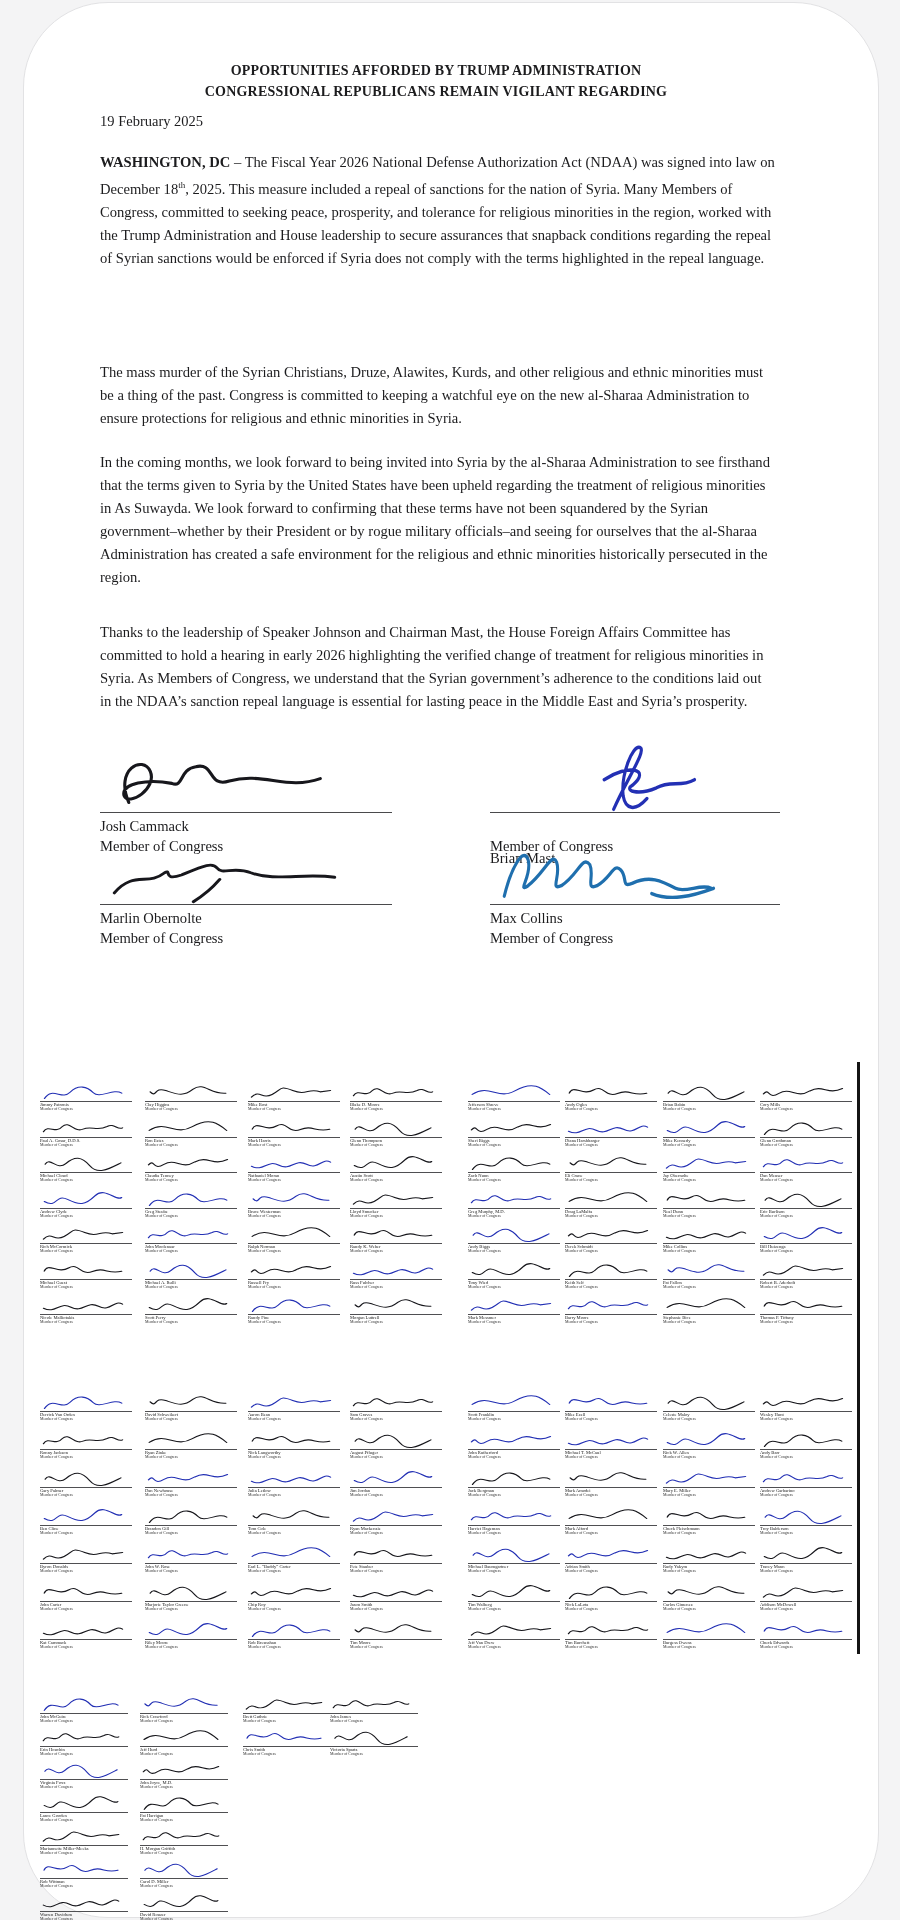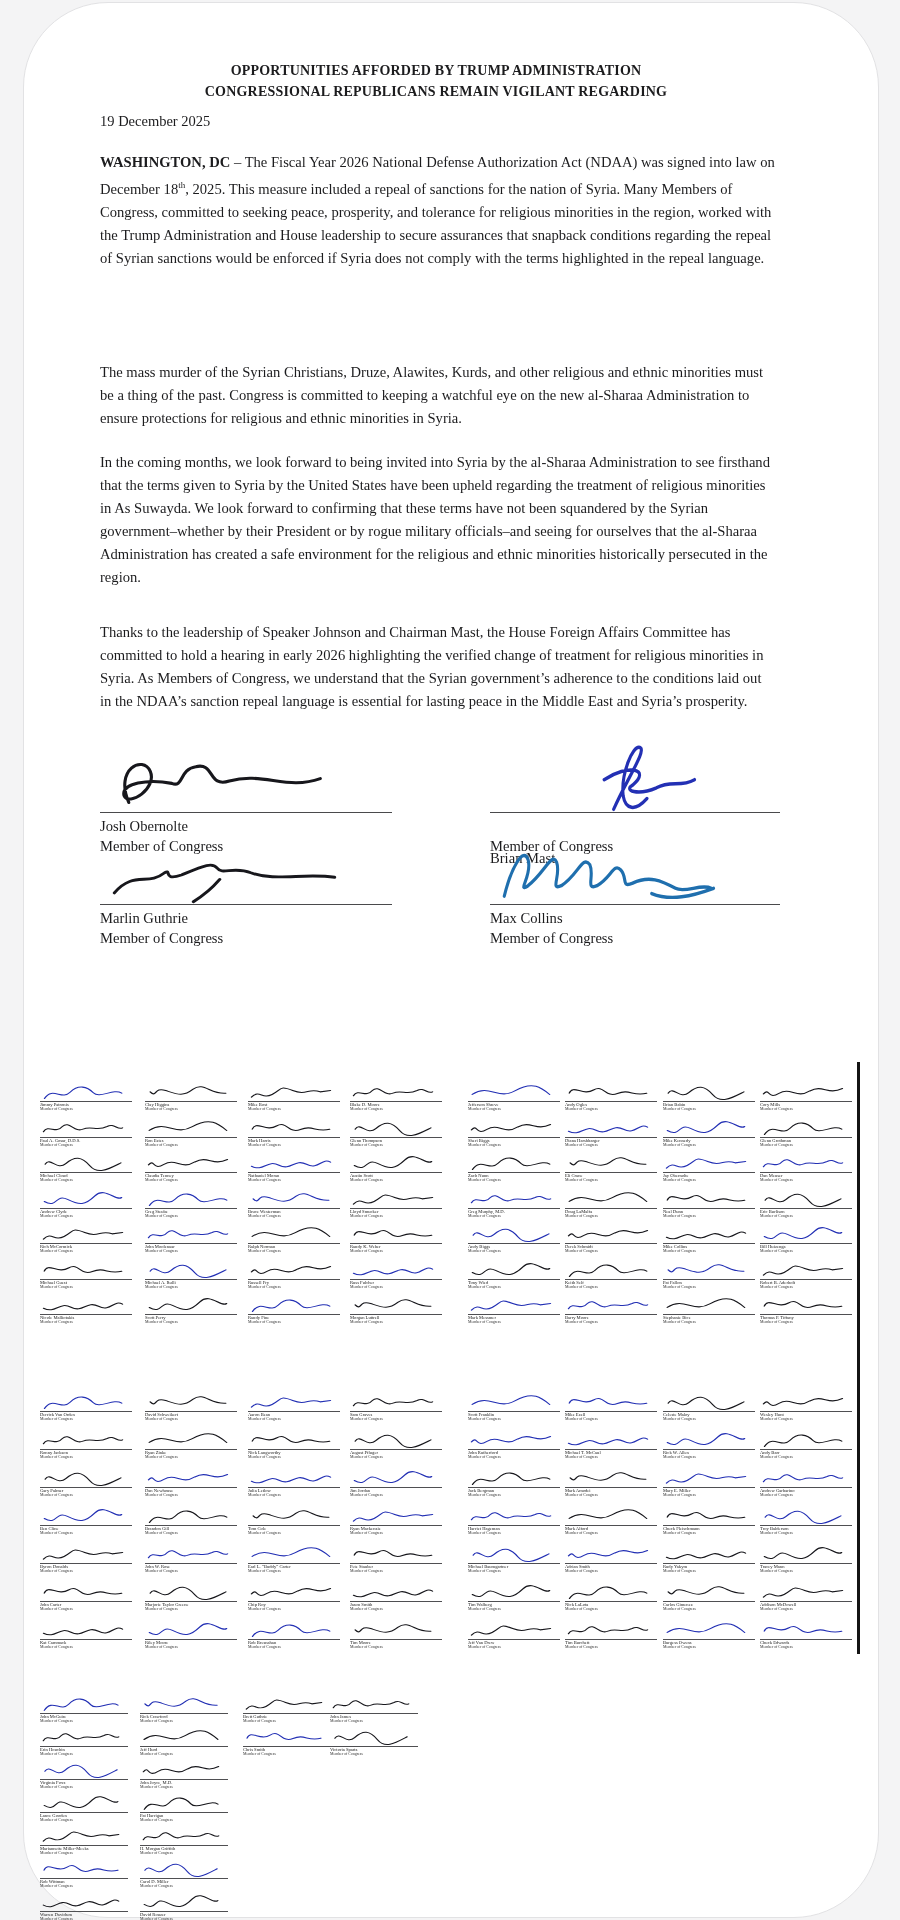--- a/index.html
+++ b/index.html
@@ -37,52 +37,52 @@
 </head>
 <body>
 
 <div class="card"></div>
 
 <div class="title">
   <div>OPPORTUNITIES AFFORDED BY TRUMP ADMINISTRATION</div>
   <div>CONGRESSIONAL REPUBLICANS REMAIN VIGILANT REGARDING</div>
 </div>
 
-<div class="date">19 December 2025</div>
+<div class="date">19 February 2025</div>
 
 <div class="para p1"><b>WASHINGTON, DC</b><span> – The Fiscal Year 2026 National Defense Authorization Act (NDAA) was signed into law on December 18</span><sup>th</sup><span>, 2025. This measure included a repeal of sanctions for the nation of Syria. Many Members of Congress, committed to seeking peace, prosperity, and tolerance for religious minorities in the region, worked with the Trump Administration and House leadership to secure assurances that snapback conditions regarding the repeal of Syrian sanctions would be enforced if Syria does not comply with the terms highlighted in the repeal language.</span></div>
 
 <div class="para p2">The mass murder of the Syrian Christians, Druze, Alawites, Kurds, and other religious and ethnic minorities must be a thing of the past. Congress is committed to keeping a watchful eye on the new al-Sharaa Administration to ensure protections for religious and ethnic minorities in Syria.</div>
 <div class="para p3">In the coming months, we look forward to being invited into Syria by the al-Sharaa Administration to see firsthand that the terms given to Syria by the United States have been upheld regarding the treatment of religious minorities in As Suwayda. We look forward to confirming that these terms have not been squandered by the Syrian government–whether by their President or by rogue military officials–and seeing for ourselves that the al-Sharaa Administration has created a safe environment for the religious and ethnic minorities historically persecuted in the region.</div>
 <div class="para p4">Thanks to the leadership of Speaker Johnson and Chairman Mast, the House Foreign Affairs Committee has committed to hold a hearing in early 2026 highlighting the verified change of treatment for religious minorities in Syria. As Members of Congress, we understand that the Syrian government’s adherence to the conditions laid out in the NDAA’s sanction repeal language is essential for lasting peace in the Middle East and Syria’s prosperity.</div>
 
 <div id="primary-area">
     <div class="prim-sig" style="left: 100px; top: 750px; width: 292px; height: 62px;">
       <svg width="239.44" height="62" viewBox="0 0 100 26" preserveAspectRatio="none">
         <path d="M12,22 C6,8 18,2 21,9 C24,16 12,24 10,19 C9,14 20,12 30,14 C35,16 33,8 40,7 C48,5 45,16 54,13 C68,9 78,17 92,12" fill="none" stroke="#17171c" stroke-width="1.3" stroke-linecap="round"></path>
       </svg>
     </div>
     <div class="prim-underline" style="left: 100px; top: 812px; width: 292px;"></div>
-    <div class="prim-name" style="left: 100px; top: 816px;">Josh Obernolte</div>
+    <div class="prim-name" style="left: 100px; top: 816px;">Josh Cammack</div>
     <div class="prim-member" style="left: 100px; top: 836px;">Member of Congress</div>
     <div class="prim-sig" style="left: 490px; top: 742px; width: 290px; height: 70px;">
       <svg width="237.79999999999998" height="70" viewBox="0 0 100 26" preserveAspectRatio="none">
         <path d="M52,25 C58,13 66,3 63,2 C60,1 55,12 56,20 C57,25 61,26 66,21 M48,14 C58,8 68,10 60,16 C56,18 62,20 70,17 C76,14 80,17 86,14" fill="none" stroke="#2330b4" stroke-width="1.3" stroke-linecap="round"></path>
       </svg>
     </div>
     <div class="prim-underline" style="left: 490px; top: 812px; width: 290px;"></div>
     <div class="prim-name" style="left: 490px; top: 848px;">Brian Mast</div>
     <div class="prim-member" style="left: 490px; top: 836px;">Member of Congress</div>
     <div class="prim-sig" style="left: 100px; top: 846px; width: 292px; height: 58px;">
       <svg width="239.44" height="58" viewBox="0 0 100 26" preserveAspectRatio="none">
         <path d="M6,21 C14,11 20,18 27,12 C30,10 26,16 34,13 C43,9 47,7 49,10 C51,13 56,9 63,12 C73,16 85,12 98,14 M50,15 C46,20 42,23 39,25" fill="none" stroke="#17171c" stroke-width="1.3" stroke-linecap="round"></path>
       </svg>
     </div>
     <div class="prim-underline" style="left: 100px; top: 904px; width: 292px;"></div>
-    <div class="prim-name" style="left: 100px; top: 908px;">Marlin Guthrie</div>
+    <div class="prim-name" style="left: 100px; top: 908px;">Marlin Obernolte</div>
     <div class="prim-member" style="left: 100px; top: 928px;">Member of Congress</div>
     <div class="prim-sig" style="left: 490px; top: 836px; width: 290px; height: 68px;">
       <svg width="237.79999999999998" height="68" viewBox="0 0 100 26" preserveAspectRatio="none">
         <path d="M6,23 C9,12 14,4 16,9 C18,15 11,22 16,19 C23,14 26,6 28,10 C30,15 25,21 30,19 C37,15 39,7 42,11 C44,15 40,21 45,19 C51,16 52,10 55,13 C58,16 55,20 60,18 C67,15 72,17 78,20 C82,22 89,18 93,20 M68,22 C76,25 85,23 94,20" fill="none" stroke="#1f6fae" stroke-width="1.3" stroke-linecap="round"></path>
       </svg>
     </div>
     <div class="prim-underline" style="left: 490px; top: 904px; width: 290px;"></div>
     <div class="prim-name" style="left: 490px; top: 908px;">Max Collins</div>
     <div class="prim-member" style="left: 490px; top: 928px;">Member of Congress</div>
   </div>

